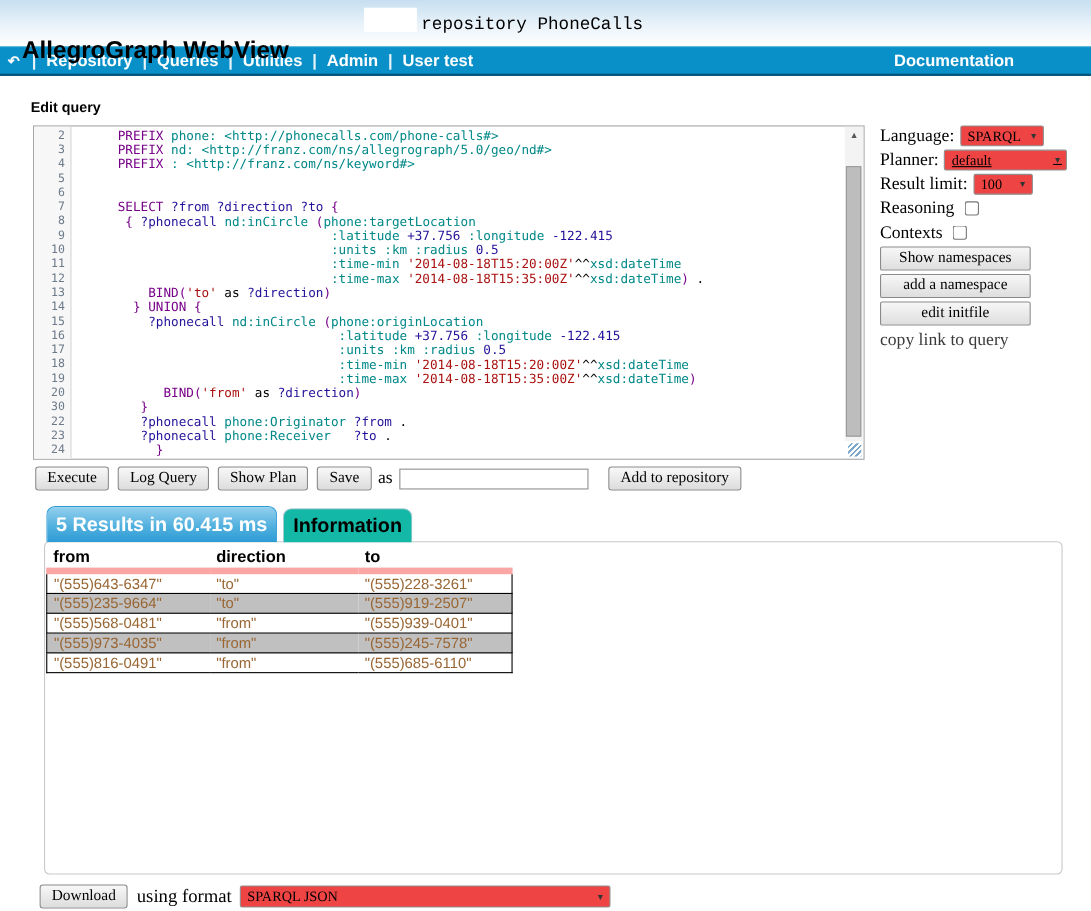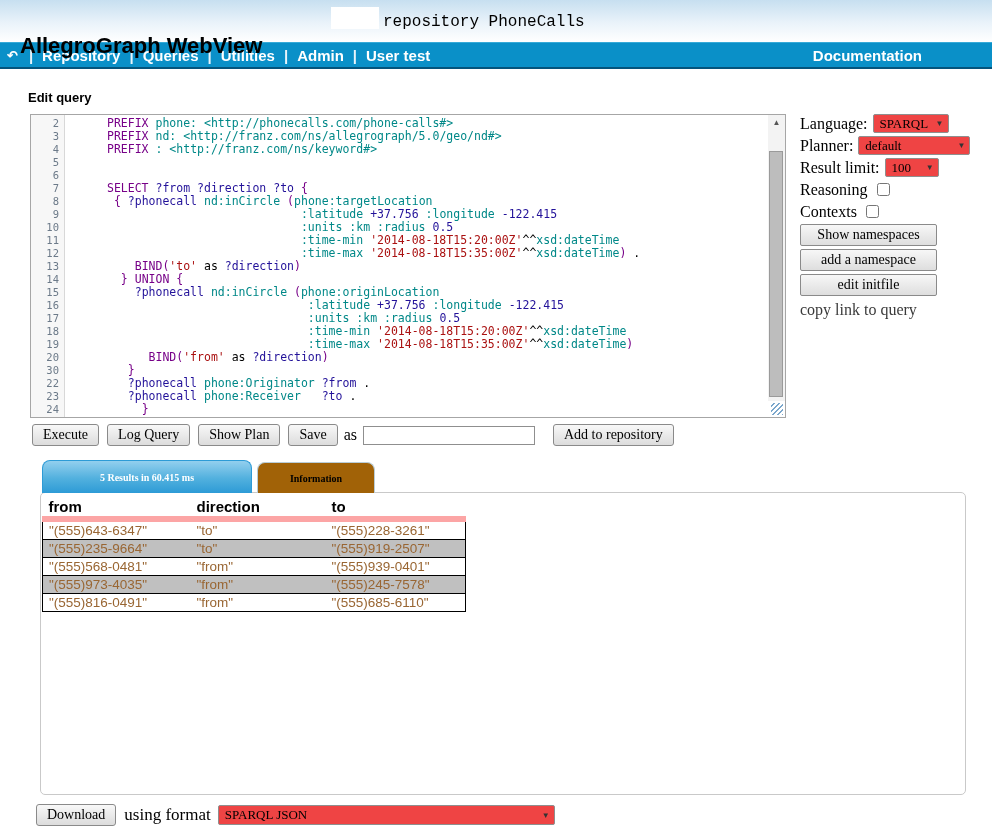--- a/index.html
+++ b/index.html
@@ -94,21 +94,21 @@
   .sidebar { width: 192px; margin-left: 14px; font-size: 16px; color: #000; }
   .sb-row { display: flex; align-items: center; margin-bottom: 3px; height: 19px; }
   .sb-label { margin-right: 5px; white-space: nowrap; }
   .fake-select {
     display: flex; align-items: center; justify-content: space-between;
     border: 1px solid #8f8f8f; border-radius: 2px; background: #ef4444;
     font-size: 13px; padding: 0 4px 0 6px; height: 19px; cursor: pointer;
   }
   .caret { font-size: 8px; color: #333; margin-left: 6px; }
   .sel-language { width: 76px; }
-  .sel-planner { width: 112px; }
+  .sel-planner { width: 112px; text-decoration: underline; }
   .sel-limit { width: 54px; }
   .sb-checkbox { width: 13px; height: 13px; margin-left: 4px; cursor: pointer; }
   .sb-button {
     display: block; width: 137px; text-align: center;
     font-family: "Liberation Serif", serif; font-size: 14px;
     background: linear-gradient(#f7f7f7, #dedede);
     border: 1px solid #8a8a8a; border-radius: 2px;
     padding: 2px 0; margin-top: 3px; cursor: pointer;
   }
   .copy-link { margin-top: 5px; color: #3a3a3a; font-size: 16px; cursor: pointer; }
@@ -127,32 +127,32 @@
     width: 172px; height: 19px; border: 1px solid #8f8f8f;
     font-size: 13px; padding: 0 4px;
   }
   .btn-add-repo { margin-left: 18px; }
   
   .tabs-row {
     display: flex; align-items: flex-end;
     margin: 14px 0 0 42px; height: 33px; position: relative; z-index: 2;
   }
   .tab {
-    font-family: Liberation Serif, serif; font-weight: bold; font-size: 10px;
+    font-family: Liberation Sans, sans-serif; font-weight: bold; font-size: 18px;
     display: flex; align-items: center; justify-content: center;
     border-radius: 8px 8px 0 0; cursor: pointer;
   }
   .tab-active {
     width: 210px; height: 33px; color: #fff;
     background: linear-gradient(#93cfee 0%, #51b0de 55%, #2d9bd6 100%);
     border: 1px solid #2d9bd6; border-bottom: none;
   }
   .tab-inactive {
     width: 118px; height: 31px; margin-left: 5px; color: #000;
-    background: #a16207; border: 1px solid #b9cdd8; border-bottom: none;
+    background: #14b8a6; border: 1px solid #b9cdd8; border-bottom: none;
   }
   
   .results-panel {
     position: relative; z-index: 1;
     margin: -1px 26px 0 40px; height: 303px;
     border: 1px solid #c9c9c9; border-radius: 5px; background: #fff;
     padding: 4px 0 0 1px;
   }
   .results-table { border-collapse: collapse; font-family: "Liberation Sans", sans-serif; }
   .results-table th {

